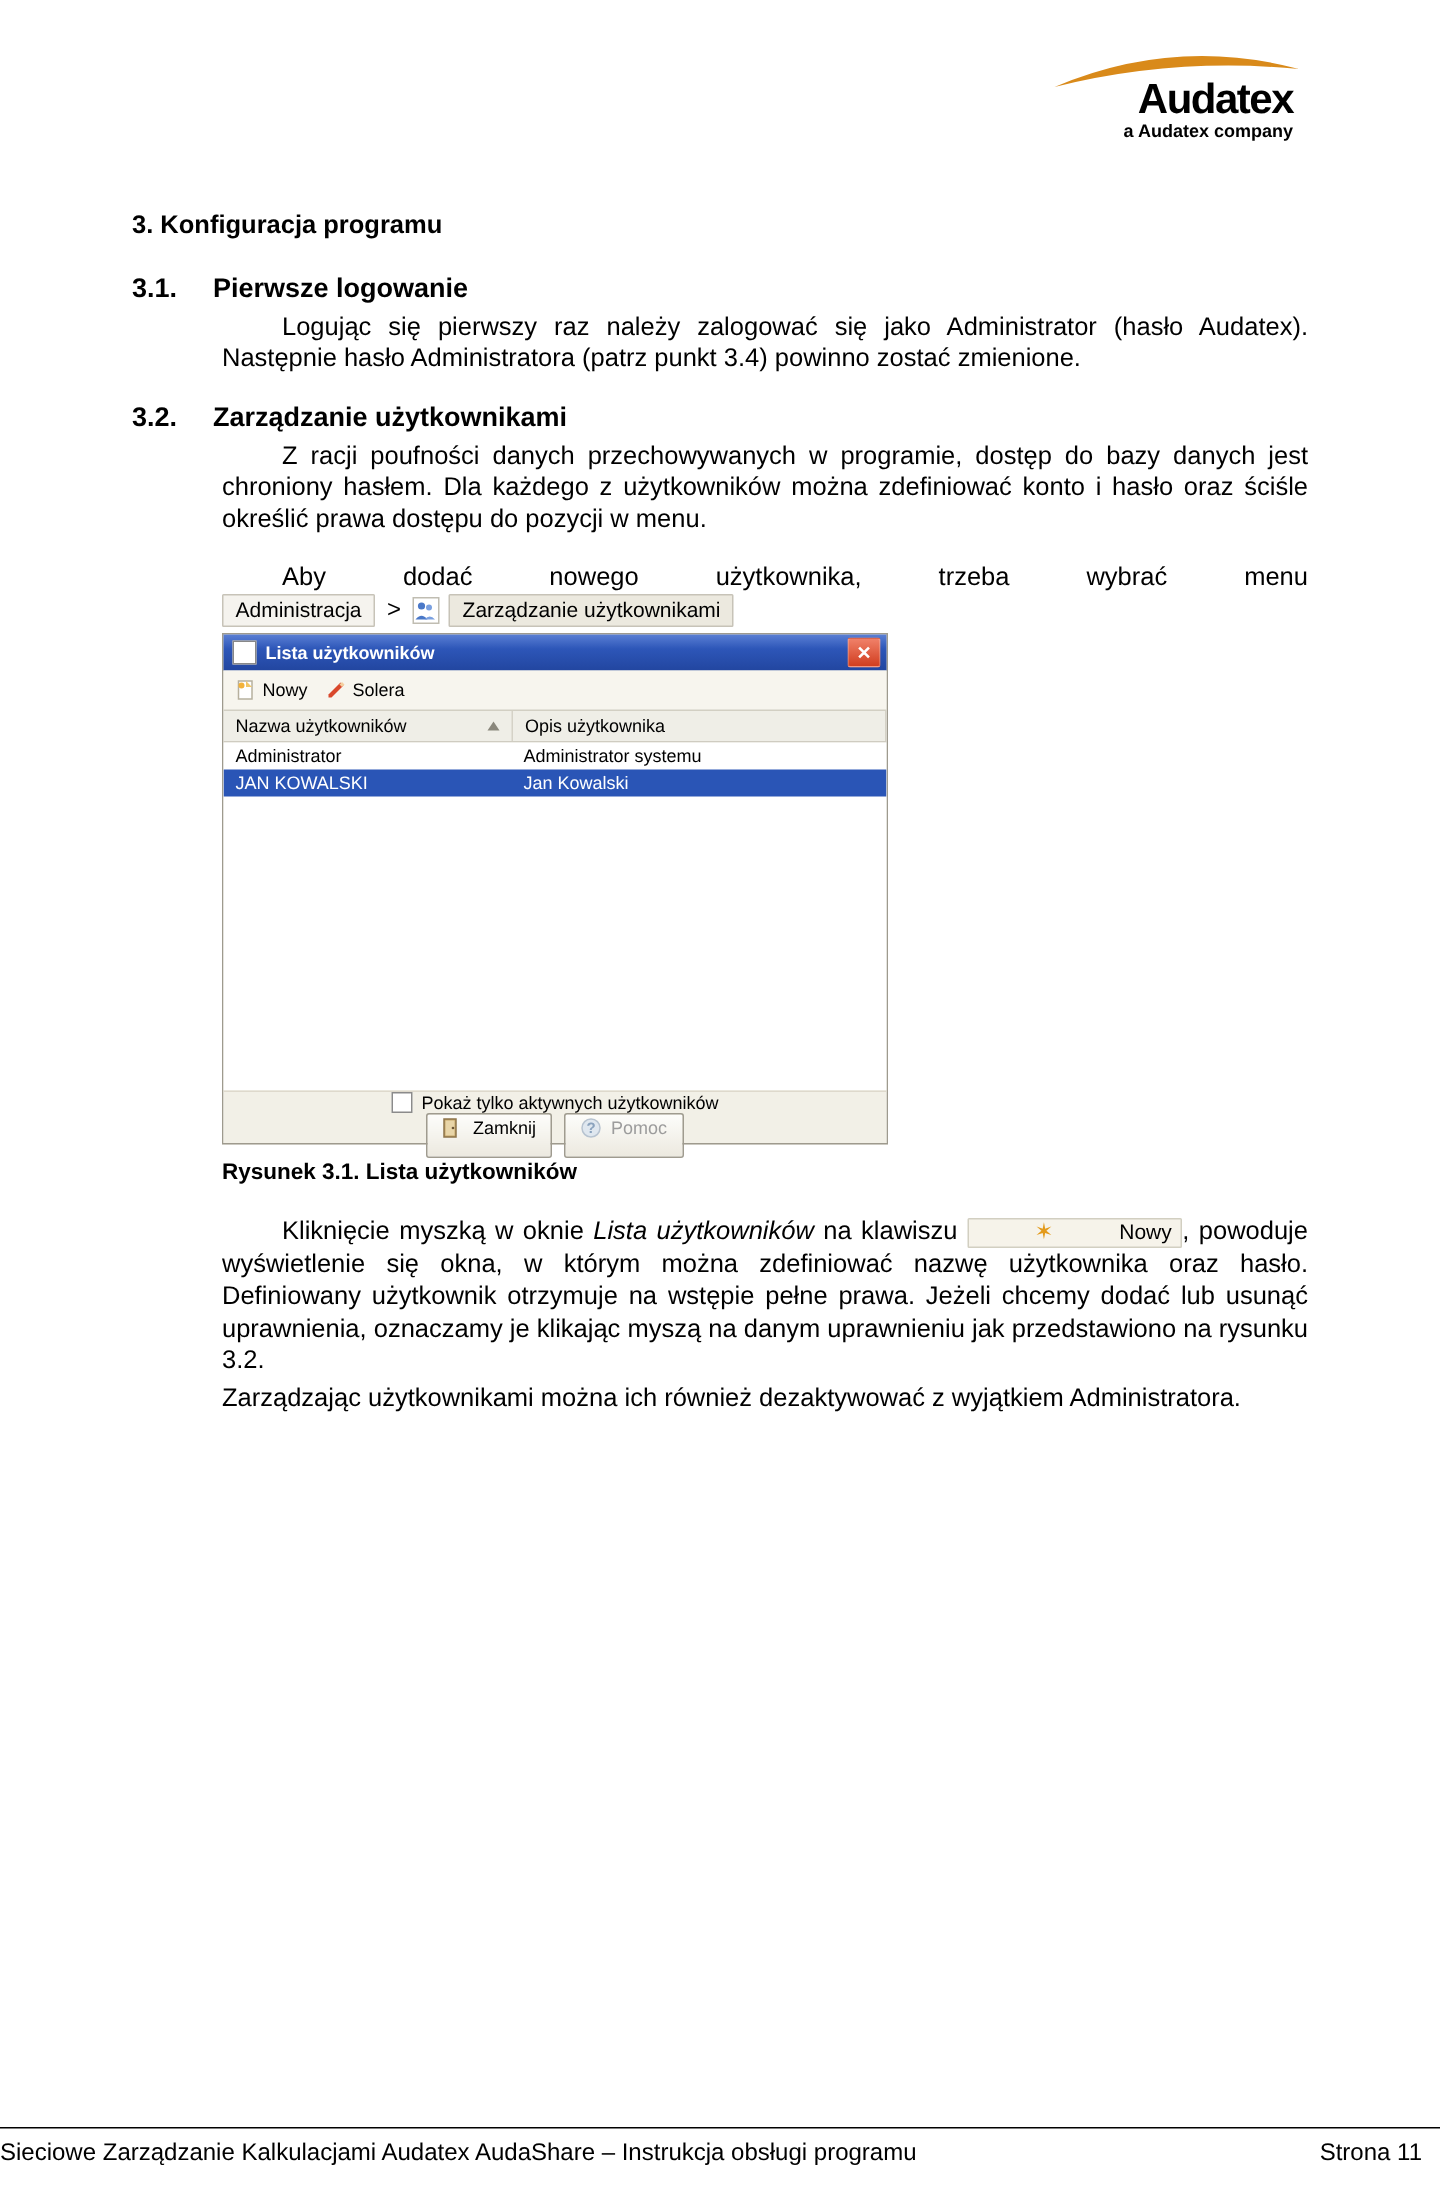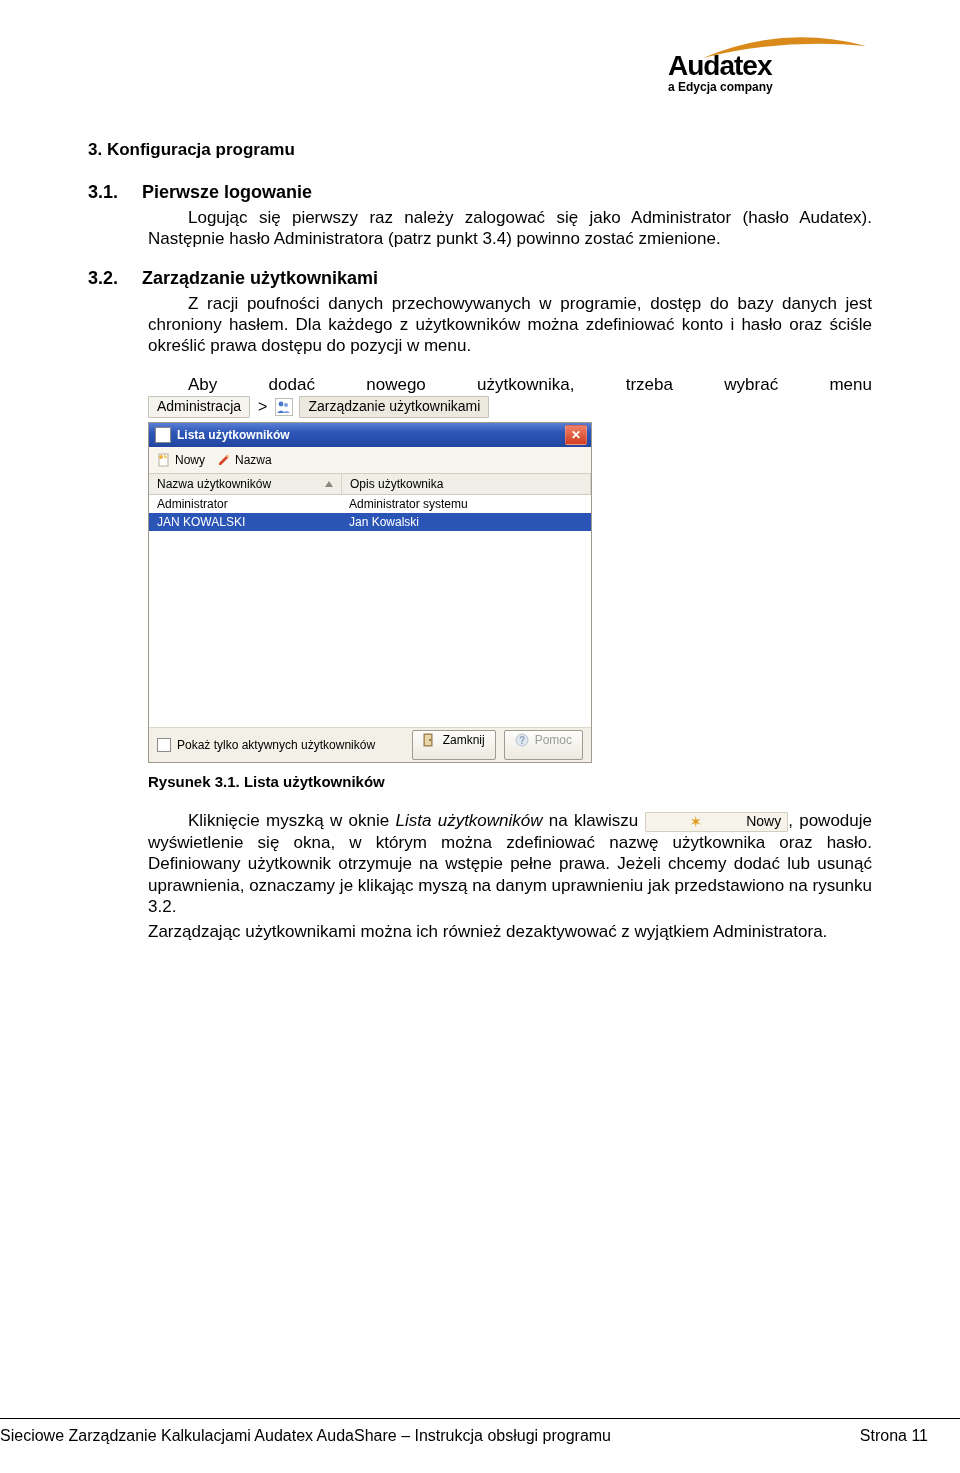--- a/index.html
+++ b/index.html
@@ -16,20 +16,21 @@
     position: relative;
     box-sizing: border-box;
     padding: 40px 88px 0 88px;
   }
   
   .logo {
     position: absolute;
     top: 36px;
     right: 92px;
     width: 200px;
+    text-align: right;
   }
   .logo .swoosh {
     width: 170px;
     height: 30px;
     margin-left: auto;
     position: relative;
   }
   .logo .swoosh svg { display: block; }
   .logo .brand {
     font-size: 28px;
@@ -131,20 +132,21 @@
   .row{display:flex;font-size:12px;}
   .row .cell{padding:2px 8px;}
   .row .c1{width:176px;}
   .row .c2{flex:1;}
   .row.sel{background:#2a55b6;color:#fff;}
   .win-foot{
     display:flex;align-items:center;justify-content:space-between;
     height:34px;padding:0 8px;
     border-top:1px solid #ded9cc;
     background:#f2f0e7;
+    flex-direction:column;
   }
   .chk{display:inline-flex;align-items:center;gap:6px;font-size:12px;}
   .chk-box{width:12px;height:12px;border:1px solid #8b8b8b;background:#fff;}
   .btns{display:flex;gap:8px;}
   .btn{
     height:24px;padding:2px 10px;
     display:inline-flex;align-items:flex-start;gap:6px;
     background:linear-gradient(#fdfdfb,#ece9df);
     border:1px solid #9f9b8f;border-radius:2px;
     font-size:12px;
@@ -159,37 +161,37 @@
     background:#f6f3ea;border:1px solid #d2cfc1;
     padding:0 6px 1px 4px;border-radius:1px;
     font-size:14px;vertical-align:middle;
   }
   .inline-nowy .star{color:#e39a1a;font-size:15px;line-height:1;}
   
   .footer {
     position:absolute;
     bottom:28px;left:0;right:0;
     border-top:1px solid #000;
-    padding:8px 32px 0 0;
+    padding:8px 12px 0 0;
     display:flex;justify-content:space-between;
     font-size:16px;
   }
 </style>
 </head>
 <body>
 
 <div class="page">
   <div class="logo">
     <div class="swoosh">
       <svg width="170" height="30" viewBox="0 0 170 30">
         <path d="M5 22 Q 85 -12 168 10 Q 85 2 5 22 Z" fill="#d98a1a"></path>
       </svg>
     </div>
     <div class="brand">Audatex</div>
-    <div class="tag">a Edycja company</div>
+    <div class="tag">a Audatex company</div>
   </div>
 
   <div class="content">
     <h2>3. Konfiguracja programu</h2>
 
     <h3>
       <span class="num">3.1.</span><span>Pierwsze logowanie</span>
     </h3>
     <p class="para indent">Logując się pierwszy raz należy zalogować się jako Administrator (hasło Audatex). Następnie hasło Administratora (patrz punkt 3.4) powinno zostać zmienione.</p>
 
@@ -234,21 +236,21 @@
                 <path d="M7 1 L11 5 L7 5 Z" fill="#f1c667"></path>
                 <circle cx="4" cy="4" r="2" fill="#f3b23a"></circle>
               </svg></span>
           <span>Nowy</span>
         </span>
         <span class="tb-item">
           <span class="tb-ico"><svg width="14" height="14" viewBox="0 0 14 14">
                 <path d="M2 12 L4 12 L12 4 L10 2 L2 10 Z" fill="#d9482c"></path>
                 <rect x="10" y="2" width="2.4" height="2.4" fill="#f4cfa0" transform="rotate(45 11 3)"></rect>
               </svg></span>
-          <span>Nazwa</span>
+          <span>Solera</span>
         </span>
       </div>
       <div class="grid-head">
         <div class="gh-cell c1">
           <span>Nazwa użytkowników</span>
           <span style="flex:1"></span>
           <span class="sort-tri"></span>
         </div>
         <div class="gh-cell c2">
           <span>Opis użytkownika</span>

